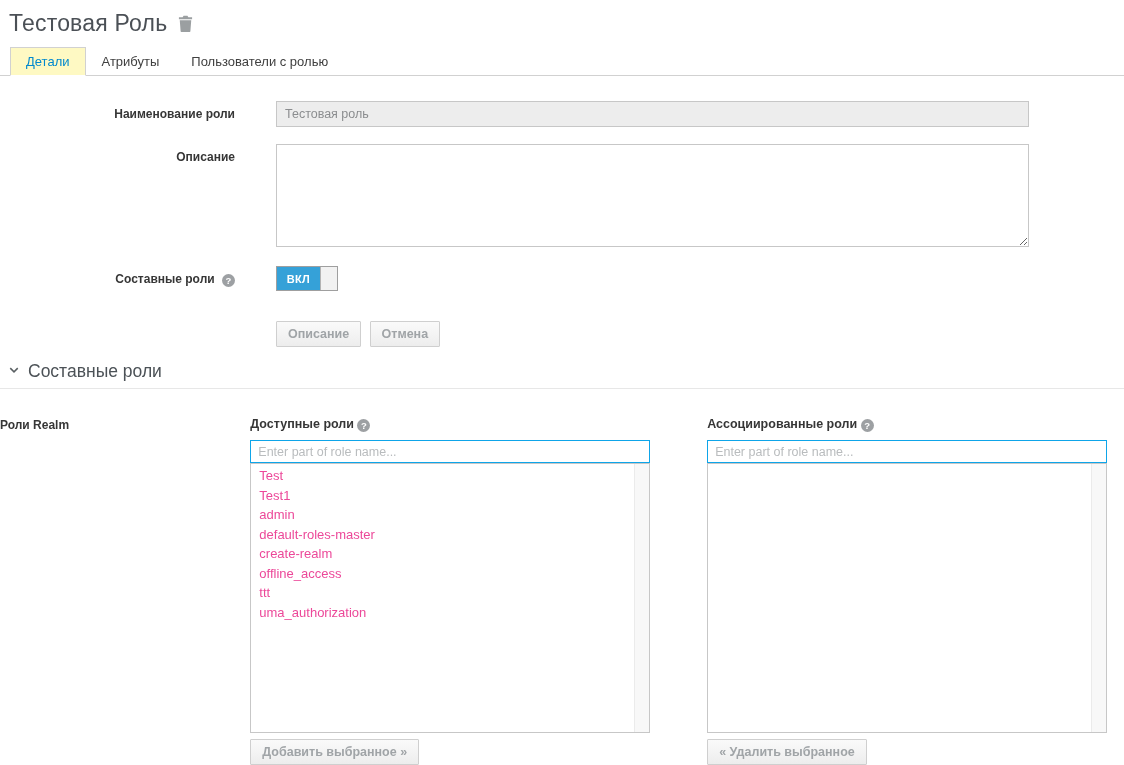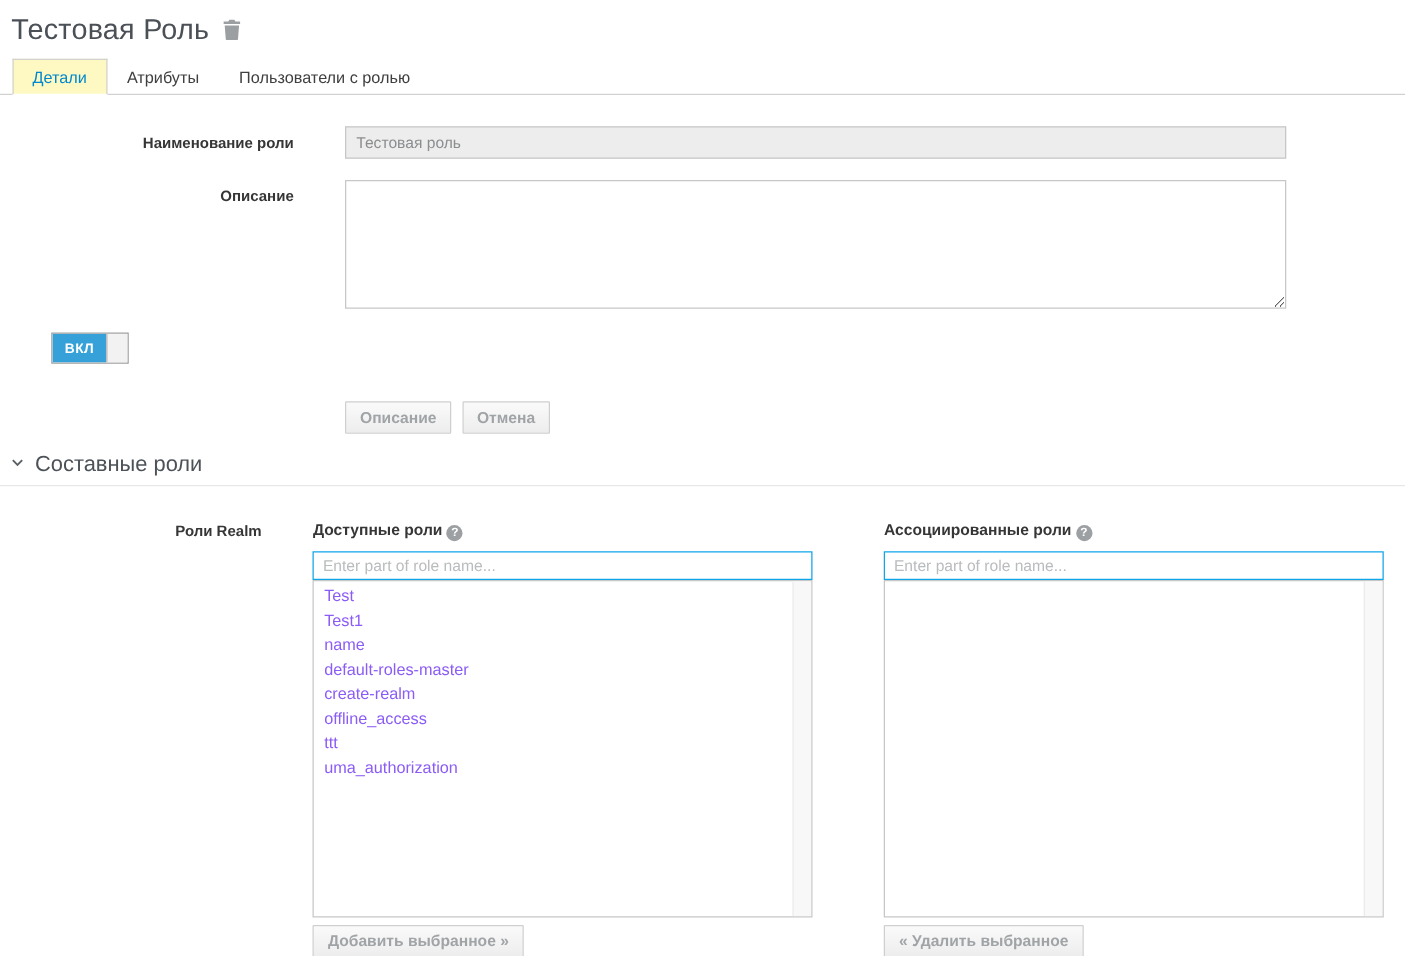--- a/index.html
+++ b/index.html
@@ -56,34 +56,34 @@
          border-radius: 1px; cursor: pointer; }
   .btn + .btn { margin-left: 5px; }
 
   
   .section-header { display: flex; align-items: center; gap: 8px; margin-top: 14px;
                     padding: 0 0 6px 8px; border-bottom: 1px solid #e7e7e7; cursor: pointer; }
   .section-title { font-size: 17.5px; font-weight: 400; color: #4c5257; }
 
   
   .composite-row { display: flex; margin-top: 21px; }
-  .realm-label { width: 235px; text-align: right; font-weight: bold; padding-top: 8px; }
+  .realm-label { width: 235px; font-weight: bold; padding-top: 8px; }
   .picker-col { width: 468px; }
   .picker-col.left { margin-left: 41px; }
   .picker-col.right { margin-left: 40px; }
   .picker-label { font-weight: bold; font-size: 12.5px; color: #363636;
                   margin-top: 7px; margin-bottom: 8px; }
   .search-input { width: 400px; height: 23px; border: 1px solid #0ea5e9; padding: 0 7px;
                   font-family: "Liberation Sans", sans-serif; font-size: 12.5px; color: #555; }
   .search-input::placeholder { color: #b9bcbe; }
   .listbox { position: relative; width: 400px; height: 270px; border: 1px solid #c7c7c7;
              overflow: hidden; background: #fff; padding: 2px 0; }
   .listbox .track { position: absolute; top: 0; right: 0; bottom: 0; width: 15px;
                     background: #f8f8f8; border-left: 1px solid #ebebeb; }
-  .list-item { padding: 1px 8px; font-size: 13px; line-height: 17.5px; color: #8b5cf6;
+  .list-item { padding: 1px 8px; font-size: 13px; line-height: 17.5px; color: #ec4899;
                cursor: pointer; }
   .picker-btn { margin-top: 6px; }
 </style>
 </head>
 <body>
 
 <div class="page-header">
   <h1 class="page-title">Тестовая Роль</h1>
   <button class="trash-btn">
     <span>
@@ -111,20 +111,24 @@
   </div>
 
   <div class="form-row row-gap-2">
     <label class="form-label">Описание</label>
     <div class="controls">
       <textarea class="desc-textarea" style=""></textarea>
     </div>
   </div>
 
   <div class="form-row row-gap-3">
+    <label class="form-label">
+      <span>Составные роли</span>
+      <span class="help">?</span>
+    </label>
     <div class="controls">
       <div class="toggle">
         <span class="toggle-on">ВКЛ</span>
         <span class="toggle-knob"></span>
       </div>
     </div>
   </div>
 
   <div class="form-row">
     <div class="form-label"></div>
@@ -152,21 +156,21 @@
   <div class="picker-col left">
     <div class="picker-label">
       <span>Доступные роли</span>
       <span class="help">?</span>
     </div>
     <input class="search-input" type="text" placeholder="Enter part of role name..." style="">
     <div class="listbox">
       <div class="track"></div>
     <div class="list-item">Test</div>
         <div class="list-item">Test1</div>
-        <div class="list-item">name</div>
+        <div class="list-item">admin</div>
         <div class="list-item">default-roles-master</div>
         <div class="list-item">create-realm</div>
         <div class="list-item">offline_access</div>
         <div class="list-item">ttt</div>
         <div class="list-item">uma_authorization</div>
       </div>
     <button class="btn picker-btn">Добавить выбранное »</button>
   </div>
 
   <div class="picker-col right">

